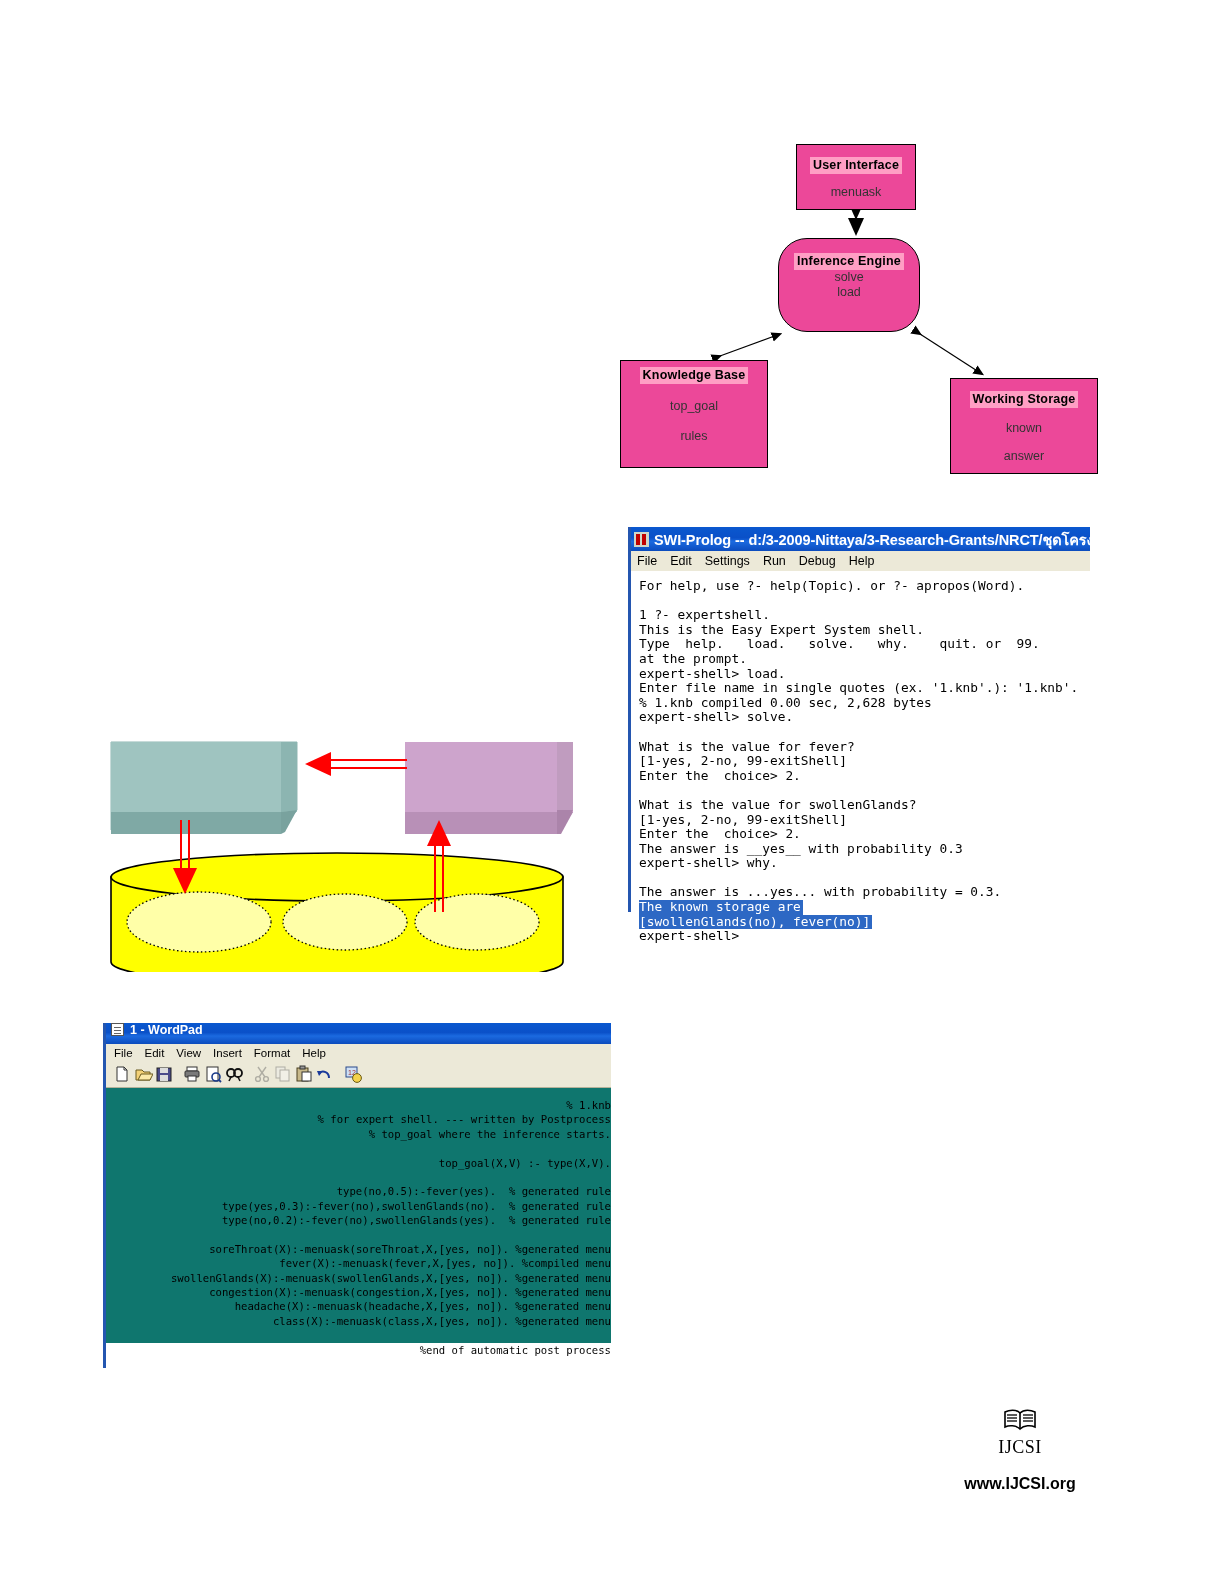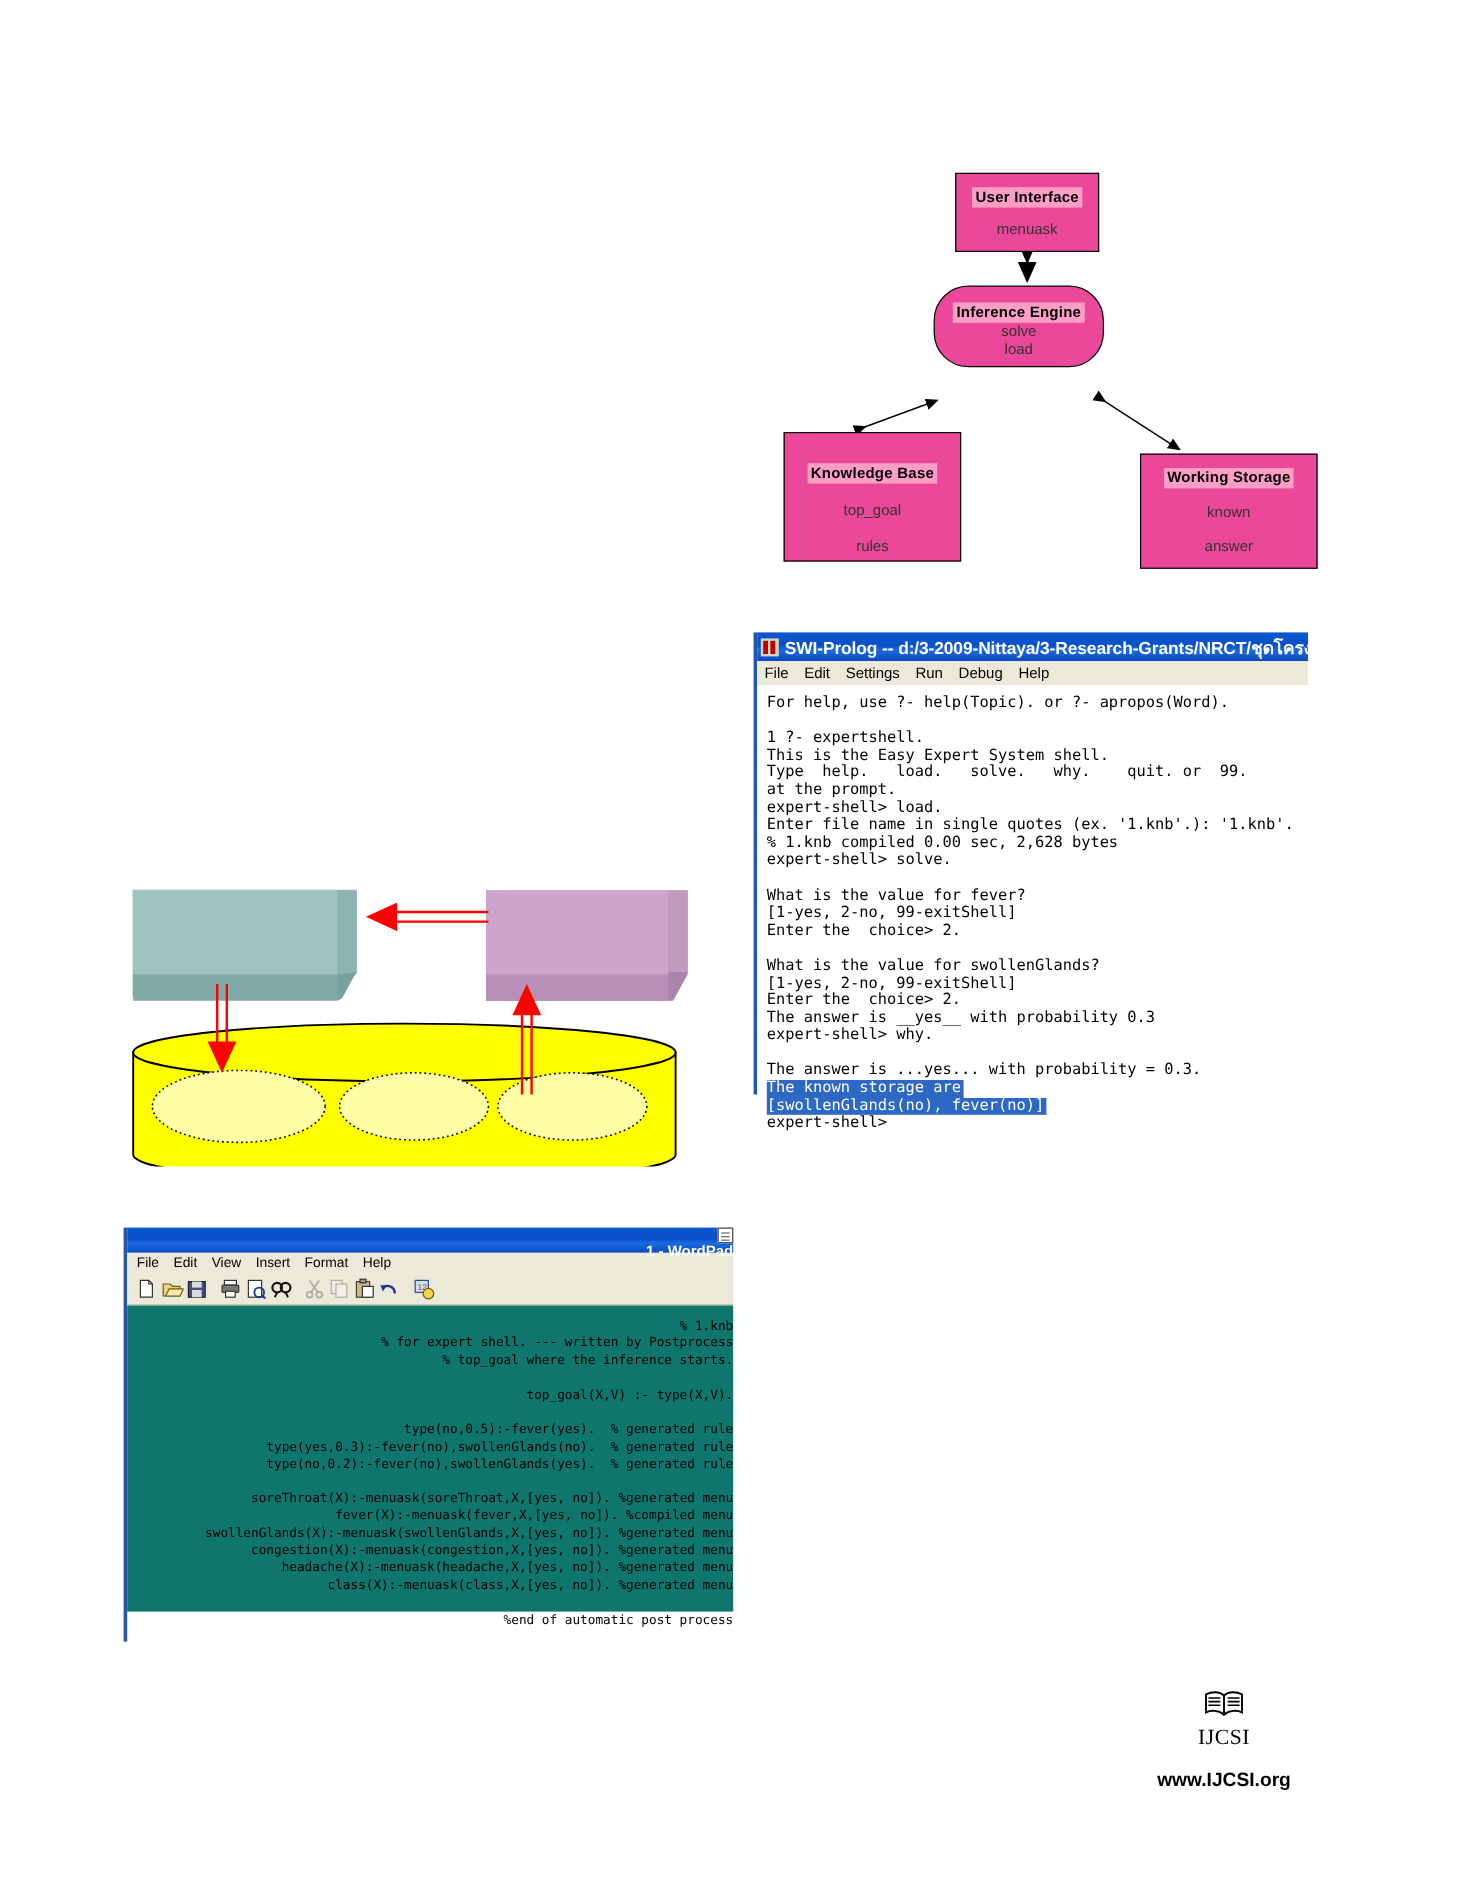--- a/index.html
+++ b/index.html
@@ -11,23 +11,23 @@
 
   
   #arch-diagram{left:620px;top:128px;width:490px;height:350px;}
   .arch-box{position:absolute;border:1px solid #000;background:#ec4899;box-sizing:border-box;
             text-align:center;}
   .arch-title{display:inline-block;background:#ff9ec4;color:#000;font-weight:bold;
               font-size:12.5px;padding:1px 3px;letter-spacing:.2px;line-height:15px;}
   .arch-item{font-size:12.5px;color:#333;line-height:15px;}
   #box-ui{left:176px;top:16px;width:120px;height:66px;padding-top:10px;}
   #box-ui .arch-item{margin-top:11px;}
-  #box-ie{left:158px;top:110px;width:142px;height:68px;padding-top:12px;border-radius:29px;}
+  #box-ie{left:158px;top:110px;width:142px;height:94px;padding-top:12px;border-radius:29px;}
   #box-ie .arch-item{margin-top:0;}
-  #box-kb{left:33px;top:232px;width:148px;height:108px;padding-top:24px;}
+  #box-kb{left:0;top:232px;width:148px;height:108px;padding-top:4px;}
   #box-kb .arch-item{margin-top:15px;}
   #box-ws{left:330px;top:250px;width:148px;height:96px;padding-top:10px;}
   #box-ws .arch-item{margin-top:13px;}
   #arch-arrows{position:absolute;left:0;top:0;width:490px;height:350px;}
 
   
   #flow-diagram{left:95px;top:722px;width:500px;height:250px;}
 
   
   #prolog-window{left:628px;top:527px;width:462px;height:385px;background:#fff;
@@ -44,21 +44,21 @@
   #prolog-console{padding:8px 0 0 8px;background:#fff;height:340px;box-sizing:border-box;}
   .pl-line{font-family:"DejaVu Sans Mono", monospace;font-size:12.8px;line-height:14.6px;
            color:#000;white-space:pre;height:14.6px;}
   .pl-line.sel{background:#2d68c4;color:#fff;display:inline-block;padding-right:2px;}
   .pl-line.blank{height:14.6px;}
 
   
   #wordpad-window{left:103px;top:1023px;width:508px;height:345px;background:#fff;
                   box-sizing:border-box;border-left:3px solid #2456b0;}
   #wp-titlebar{height:21px;background:linear-gradient(to bottom,#0a58cf 0%,#0a50c8 45%,#1b6ae0 62%,#0b4bbd 100%);
-               display:flex;align-items:flex-end;padding-left:5px;flex-direction:column;}
+               display:flex;align-items:flex-start;padding-left:5px;}
   #wp-title-text{color:#fff;font-weight:bold;font-size:12.5px;margin-left:6px;white-space:nowrap;}
   #wp-icon{width:13px;height:13px;flex:0 0 13px;background:#fff;border:1px solid #555;
            position:relative;box-sizing:border-box;}
   #wp-icon i{position:absolute;left:2px;right:2px;height:1px;background:#666;}
   #wp-menubar{height:17px;background:#ece9d8;display:flex;align-items:center;padding-left:8px;}
   .wp-menu{font-size:11.5px;color:#000;margin-right:12px;white-space:nowrap;}
   #wp-toolbar{height:26px;background:#ece9d8;display:flex;align-items:center;padding-left:6px;
               border-bottom:1px solid #b5b29a;}
   .wp-tool{width:20px;height:20px;margin-right:1px;position:relative;}
   .wp-sep{width:7px;height:20px;}

